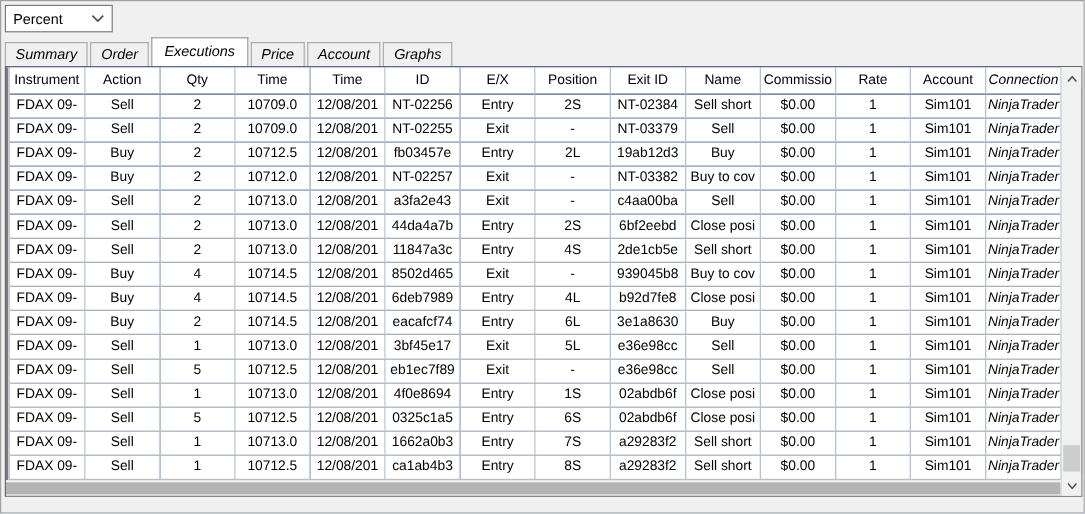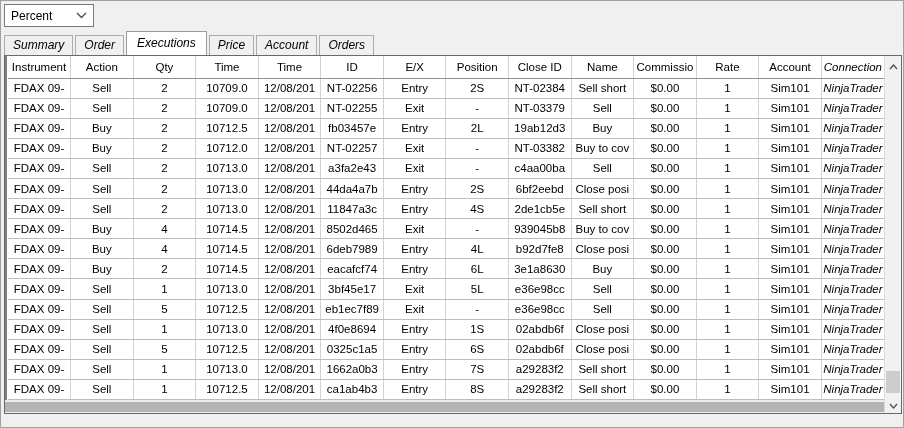--- a/index.html
+++ b/index.html
@@ -85,39 +85,39 @@
         </svg>
     </span>
   </div>
 
   <div class="tabstrip">
       <div class="tab">Summary</div>
       <div class="tab">Order</div>
       <div class="tab active">Executions</div>
       <div class="tab">Price</div>
       <div class="tab">Account</div>
-      <div class="tab">Orders</div>
+      <div class="tab">Graphs</div>
     </div>
 
   <div class="panel">
     <div class="grid-region">
       <div class="grid-wrap">
         <div class="row-strip"></div>
         <table class="grid">
           <thead>
               <tr>
                 <th>Instrument</th>
                 <th>Action</th>
                 <th>Qty</th>
                 <th>Time</th>
                 <th>Time</th>
                 <th>ID</th>
                 <th>E/X</th>
                 <th>Position</th>
-                <th>Close ID</th>
+                <th>Exit ID</th>
                 <th>Name</th>
                 <th>Commissio</th>
                 <th>Rate</th>
                 <th>Account</th>
                 <th>Connection</th>
               </tr>
             </thead>
           <tbody>
               <tr>
                 <td>FDAX 09-</td>

